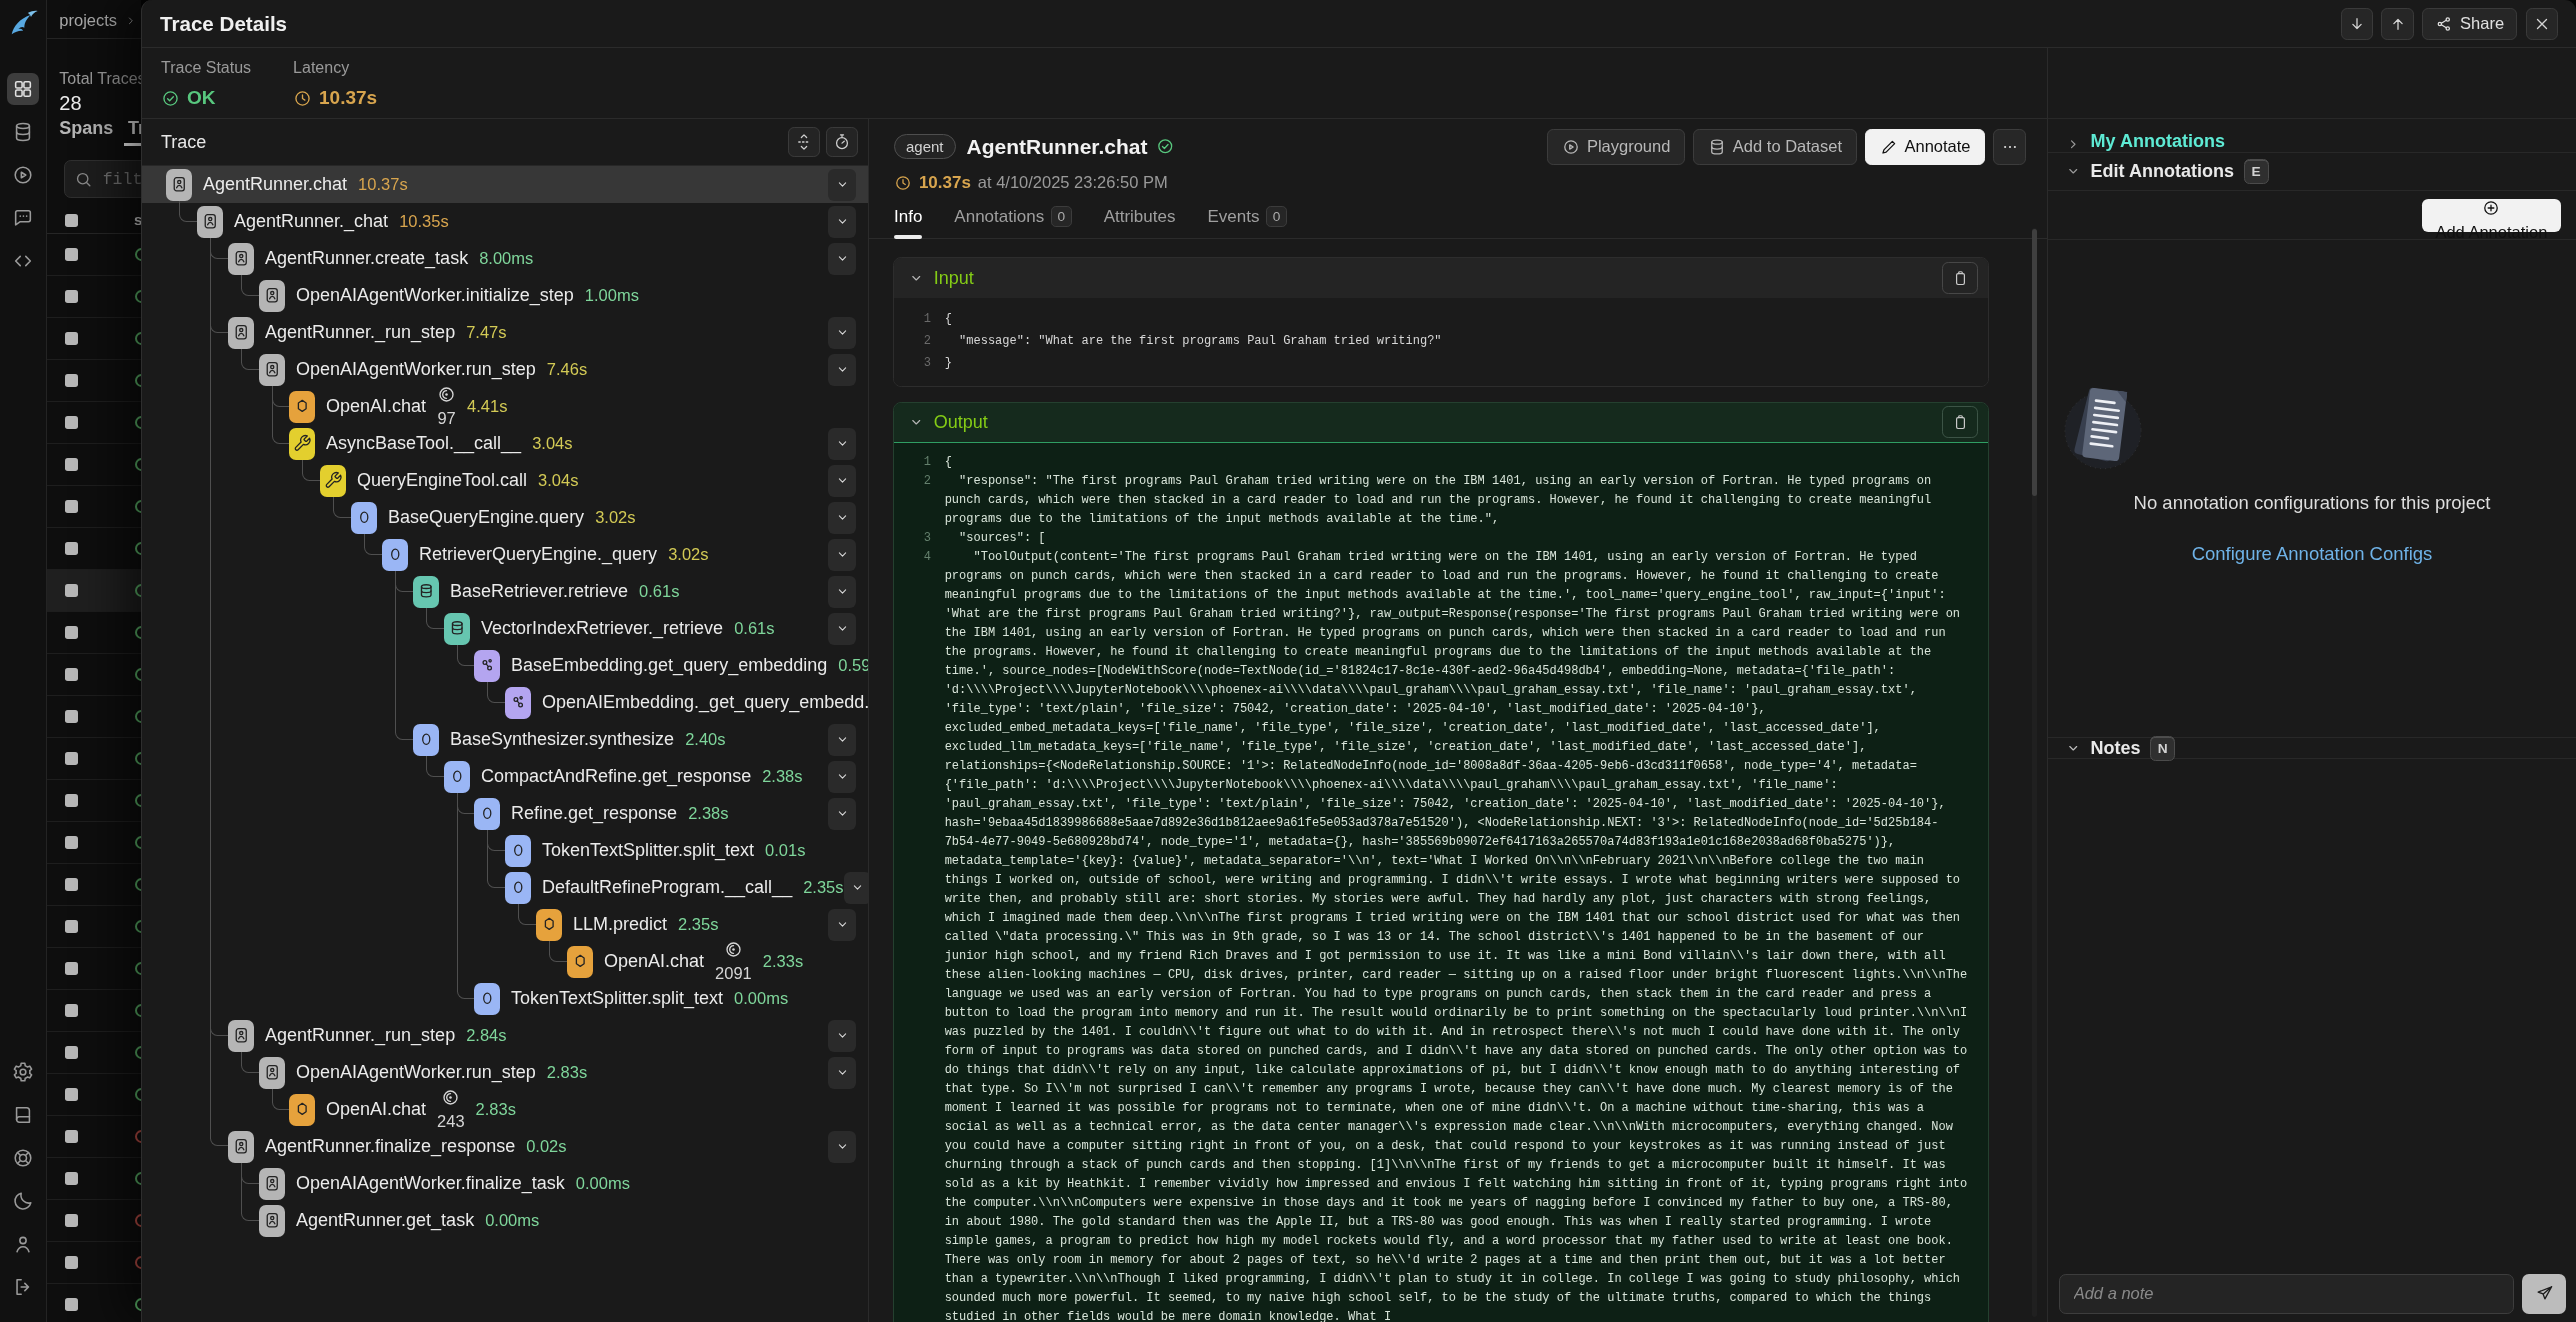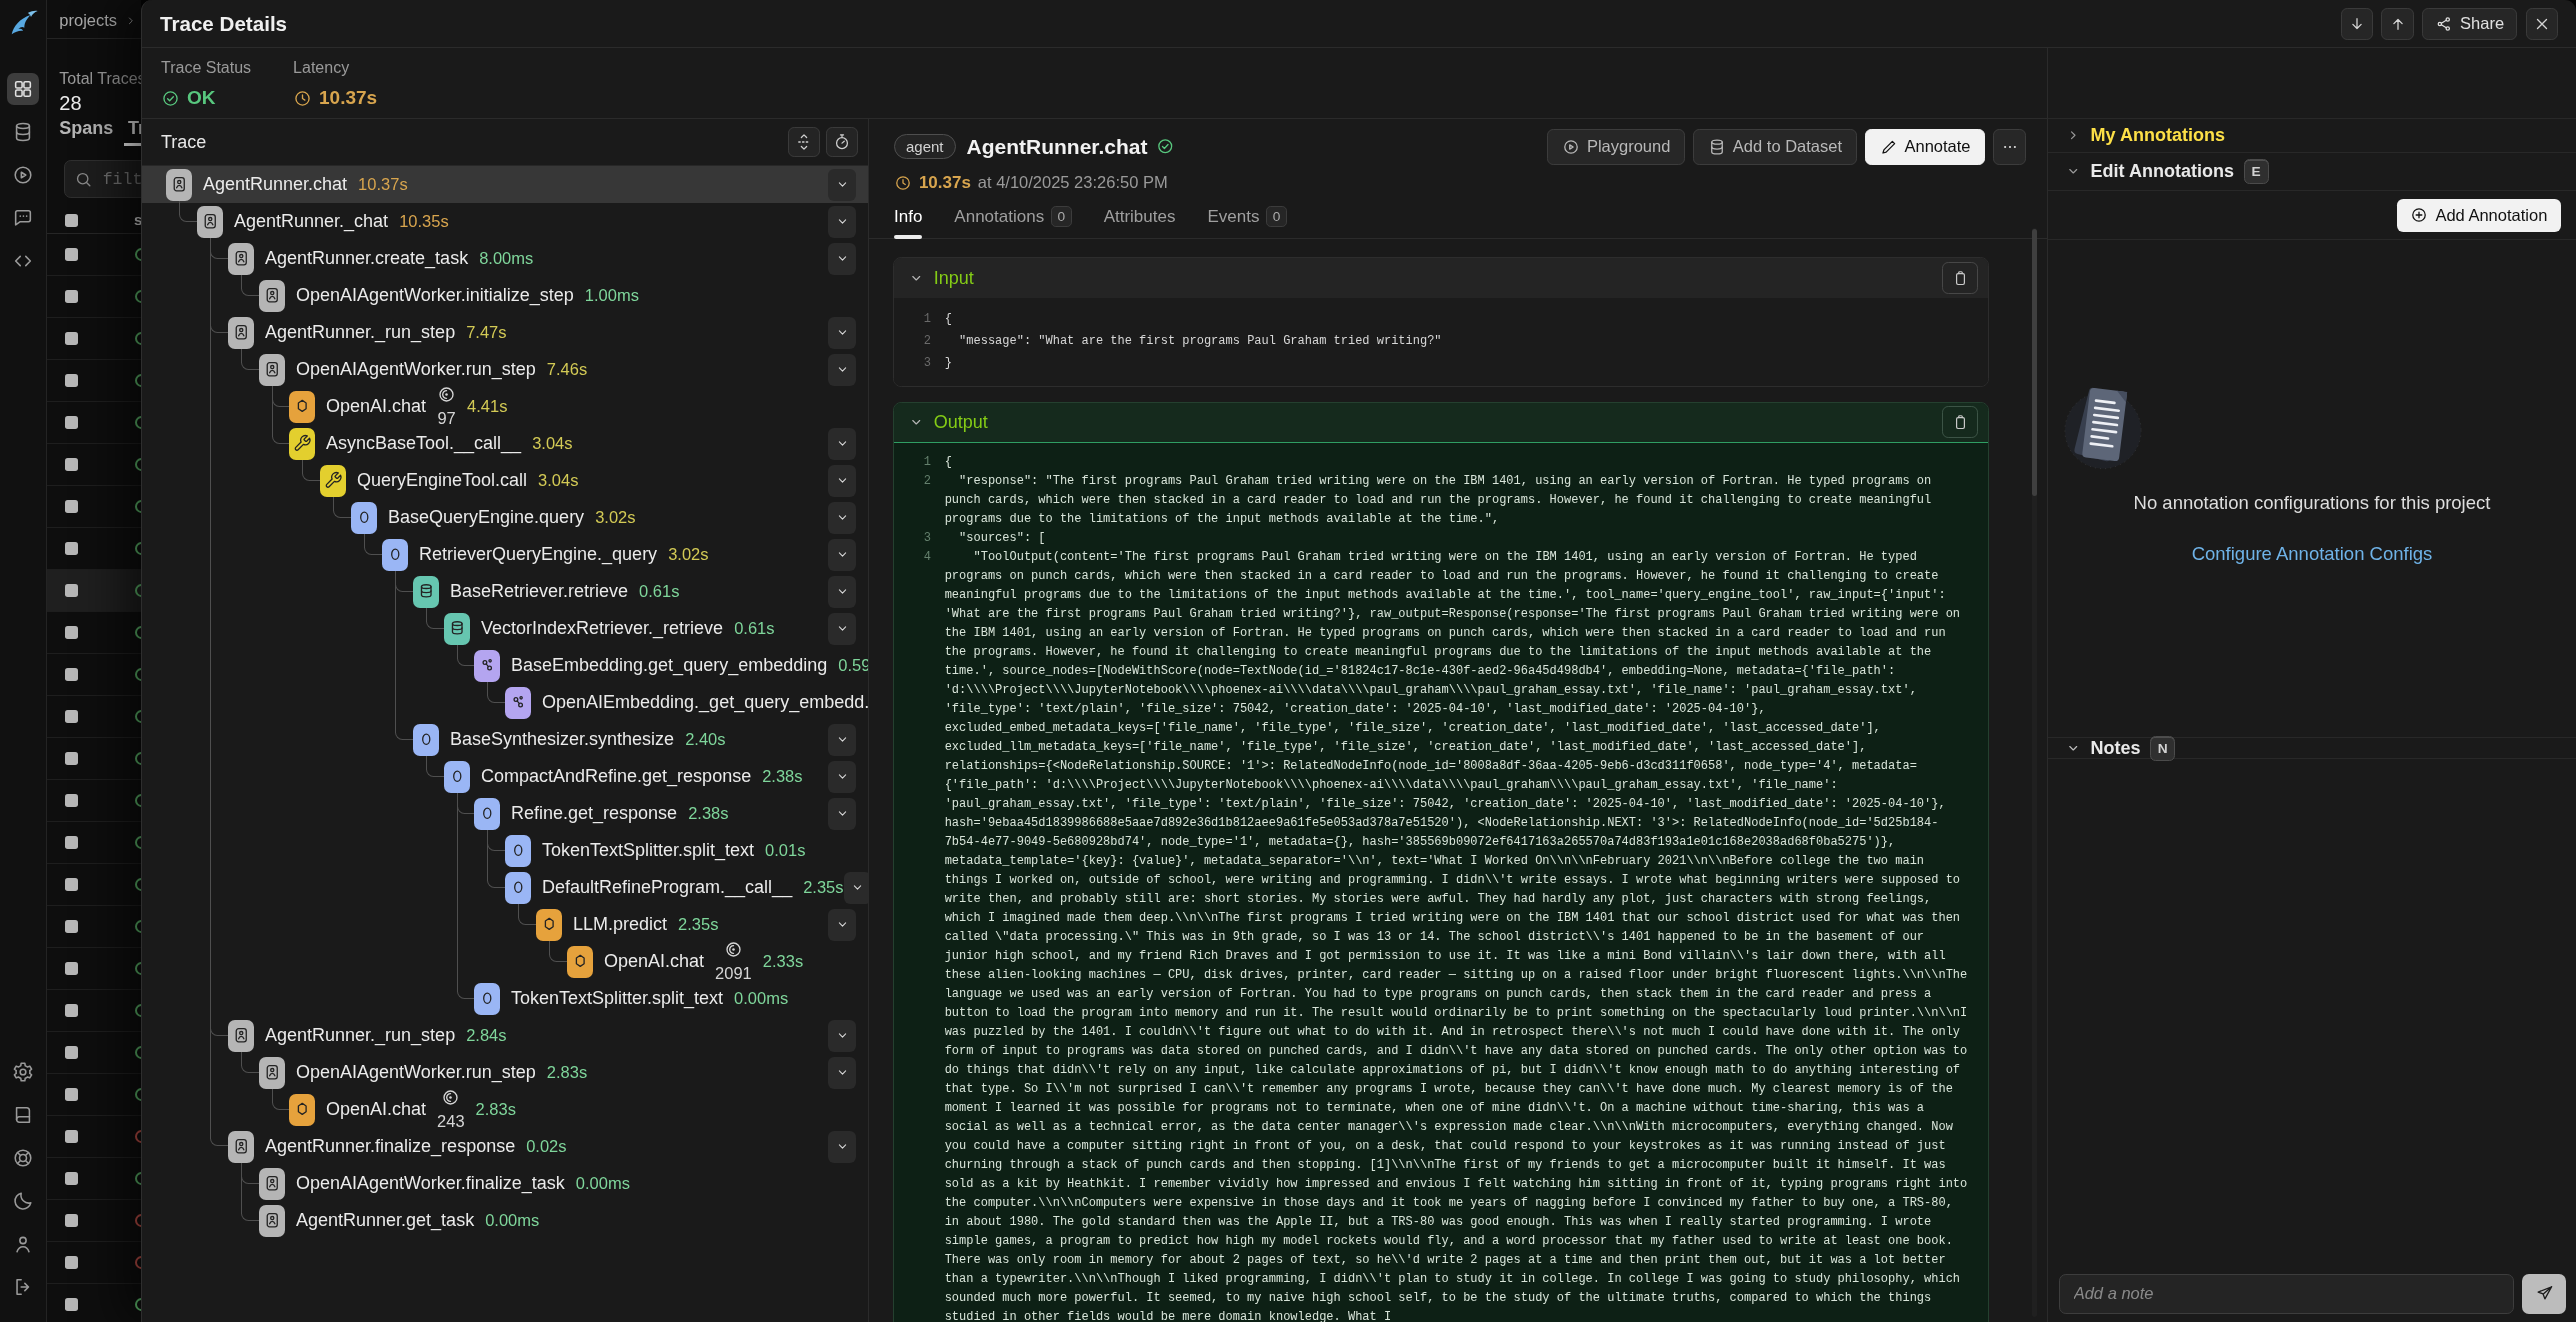--- a/index.html
+++ b/index.html
@@ -143,29 +143,29 @@
   .out-card .lt { color:#d9e5da; }
   .d-scrollbar { position:absolute; top:109px; right:9.6px; width:5.5px; bottom:5.5px; background:#202020; border-radius:2.7px; }
   .d-thumb { position:absolute; top:1.4px; left:0; right:0; height:267px; background:#3f3f3f; border-radius:2.7px; }
 
   
   .sidebar { position:absolute; top:48px; left:1905px; right:0; bottom:0; border-left:0.7px solid #2b2b2b; background:#1a1a1a; }
   .sb-spacer { height:71px; border-bottom:0.7px solid #282828; }
   .sb-row { display:flex; align-items:center; gap:9.6px; padding-left:16.5px; font-size:18px; font-weight:700;
             border-bottom:0.7px solid #282828; }
   .sb-row .ic { width:16.5px; height:16.5px; color:#9a9a9a; }
-  .sb-row.my { height:34px; color:#fde047; }
+  .sb-row.my { height:34px; color:#5eead4;align-items:flex-end; }
   .sb-row.edit { height:38px; color:#e9e9e9; }
   .kbd { width:25px; height:25px; border-radius:5.5px; background:#2f2f2f; border:0.7px solid #4b4b4b;
          box-shadow:inset 0 0.7px 0 #5a5a5a; color:#d2d2d2; font-size:13.7px; font-weight:700;
          display:flex; align-items:center; justify-content:center; }
   .sb-addrow { height:49px; display:flex; align-items:center; justify-content:flex-end; padding-right:15px;
                border-bottom:0.7px solid #282828; }
   .add-btn { height:33px; border-radius:6.2px; background:#f2f2f2; color:#111; font-size:16.5px; border:none;
-             display:inline-flex; align-items:center; gap:6.9px; padding:0 13.7px; }
+             display:inline-flex; align-items:center; gap:6.9px; padding:0 13.7px;flex-direction:column; }
   .add-btn .ic { width:18px; height:18px; }
   .empty { position:absolute; top:329px; left:0; right:0; text-align:center; }
   .empty-title { margin-top:12.3px; font-size:18.5px; color:#dedede; }
   .empty-link { margin-top:29px; font-size:18.5px; color:#6fb3e8; cursor:pointer; }
   .notes-sec { position:absolute; top:689px; left:0; right:0; height:22px; border-top:0.7px solid #282828;
                border-bottom:0.7px solid #282828; display:flex; align-items:center; gap:9.6px; padding-left:16.5px;
                font-size:18px; font-weight:700; color:#e9e9e9; }
   .notes-sec .ic { width:16.5px; height:16.5px; color:#bdbdbd; }
   .note-row { position:absolute; left:11px; right:9.6px; bottom:8.2px; display:flex; gap:8.2px; }
   .note-input { flex:1; height:40px; background:#242424; border:0.7px solid #3d3d3d; border-radius:6.9px;

